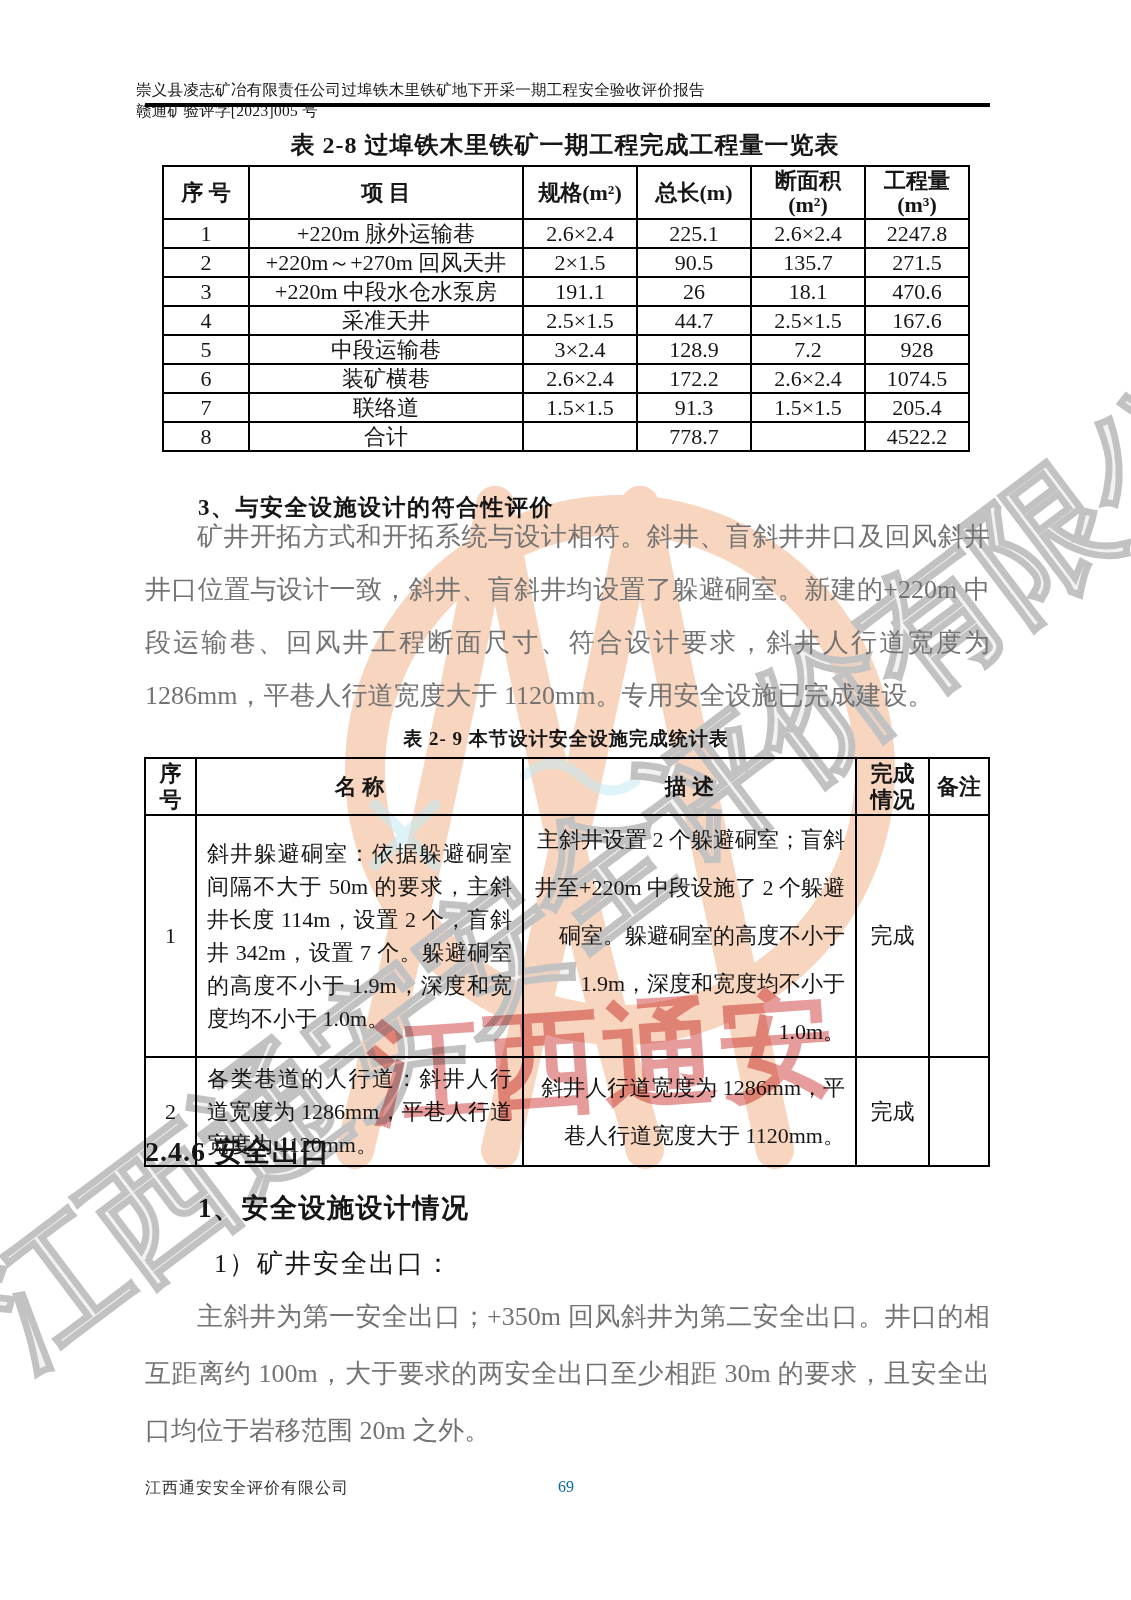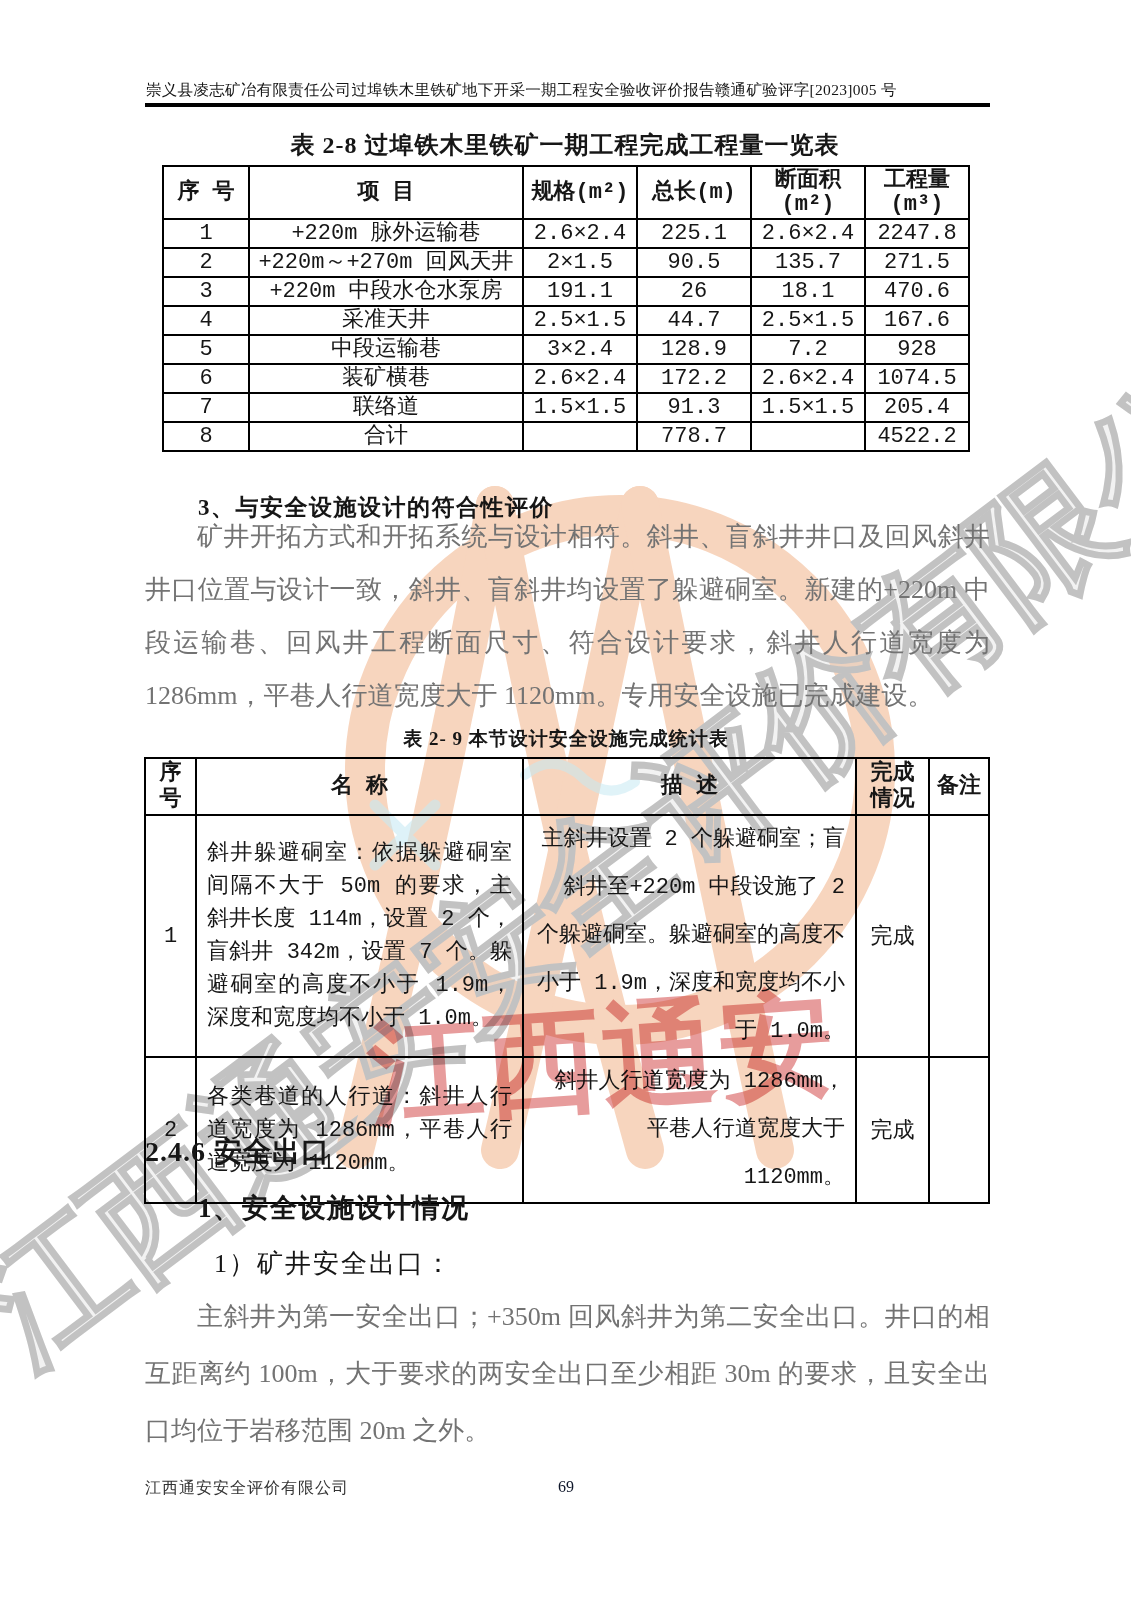--- a/index.html
+++ b/index.html
@@ -4,26 +4,26 @@
 <style>
   html,body{margin:0;padding:0;}
   body{
     width:1131px;height:1600px;position:relative;background:#ffffff;overflow:hidden;
     font-family:"Liberation Serif","DejaVu Serif",serif;color:#161616;
   }
   .abs{position:absolute;}
   .content{z-index:10;}
   
   .doc-header{
-    left:146px;top:80px;width:845px;display:flex;justify-content:flex-start;
-    font-size:15.5px;letter-spacing:.3px;white-space:nowrap;
+    left:136px;top:80px;width:845px;display:flex;justify-content:flex-start;
+    font-size:15.5px;letter-spacing:.3px;white-space:nowrap;flex-direction:column;
   }
   .header-rule{left:145px;top:103px;width:845px;height:4px;background:#000;}
   
-  table{border-collapse:collapse;table-layout:fixed;background:transparent;font-family:Liberation Mono, monospace;}
+  table{border-collapse:collapse;table-layout:fixed;background:transparent;}
   th,td{border:2px solid #000;padding:0 6px;overflow:hidden;}
   .t1{left:162px;top:165px;}
   .t1 table{width:806px;font-size:22px;}
   .t1 th{font-weight:bold;line-height:24px;}
   .t1 td{text-align:center;line-height:26px;}
   .t2{left:144px;top:757px;}
   .t2 table{width:844px;font-size:22px;}
   .t2 th{font-weight:bold;line-height:26px;}
   .t2 td{vertical-align:middle;}
   .t2 .c-no,.t2 .c-status,.t2 .c-remark{text-align:center;}
@@ -36,21 +36,21 @@
   
   .h3-heading{left:198px;top:492px;font-size:23px;font-weight:bold;letter-spacing:1.5px;}
   .para{width:845px;font-size:26px;text-align:justify;text-indent:2em;color:#737373;}
   .para-1{left:145px;top:510px;line-height:53px;}
   .h246{left:145px;top:1133px;font-size:28px;font-weight:bold;letter-spacing:1px;}
   .sub1{left:198px;top:1190px;font-size:27px;font-weight:bold;letter-spacing:1.5px;}
   .item1{left:214px;top:1246px;font-size:26px;letter-spacing:2px;}
   .para-2{left:145px;top:1288px;line-height:57px;}
   
   .footer-company{left:145px;top:1478px;font-size:16px;letter-spacing:1px;color:#333;}
-  .footer-page{left:144px;top:1478px;width:844px;text-align:center;font-size:16px;color:#0f172a;}
+  .footer-page{left:144px;top:1478px;width:844px;text-align:center;font-size:16px;color:#0369a1;}
   
   .wm-logo{left:280px;top:430px;z-index:1;opacity:.48;pointer-events:none;}
   .wm-gray{
     left:-60px;top:1255px;z-index:2;transform:rotate(-37deg);transform-origin:0 0;
     font-size:140px;font-weight:bold;white-space:nowrap;letter-spacing:-2px;
     color:rgba(195,195,195,0.22);-webkit-text-stroke:2.5px #c2c2c2;
     pointer-events:none;
   }
   .wm-red{
     left:368px;top:982px;z-index:50;transform:rotate(-4deg);

